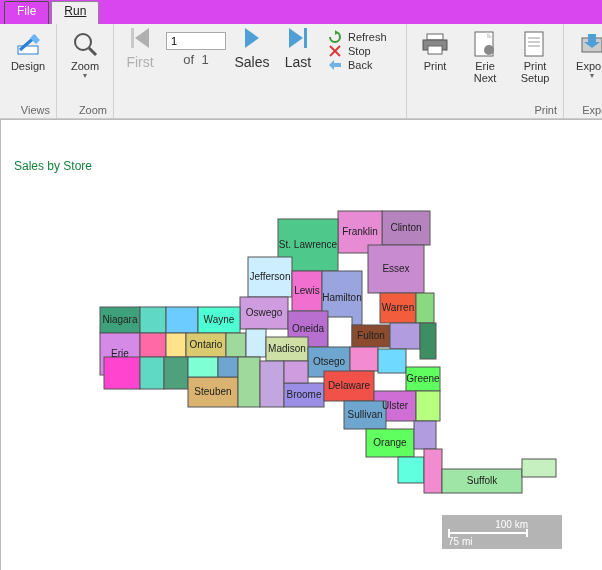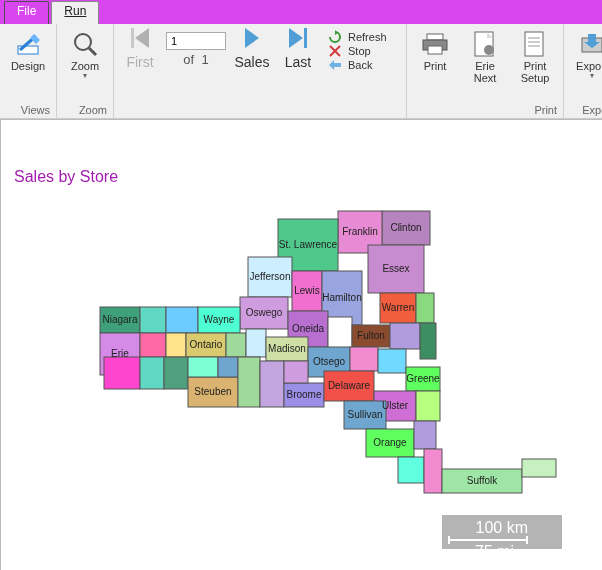--- a/index.html
+++ b/index.html
@@ -24,25 +24,25 @@
   .bar-first, .bar-last { width:3px; height:20px; background:#b0b0b0; }
   .bar-first.dis, .bar-last.dis { background:#c9c9c9; }
   .first-grp { display:flex; align-items:center; gap:1px; }
   .pagebox { display:flex; flex-direction:column; align-items:center; gap:2px; padding-top:4px; }
   .pageinput { width:50px; height:16px; border:1px solid #aaa; font-size:11px; text-align:left; padding:0 4px; }
   .of-text { font-size:13px; color:#555; }
   .action-list { display:flex; flex-direction:column; padding:2px 4px 0 4px; font-size:11px; }
   .action-item { display:flex; align-items:center; gap:6px; cursor:pointer; }
   .action-item .aico { width:14px; height:14px; display:flex; align-items:center; justify-content:center; }
   .canvas { position:relative; width:100%; height:calc(100% - 118px); background:#fff; margin:0; overflow:hidden; box-shadow: inset 1px 1px 0 #bbb; }
-  .title { position:absolute; left:14px; top:49px; font-size:16px; color:#a21caf; }
+  .title { position:absolute; left:14px; top:40px; font-size:12px; color:#15803d; }
   .map-svg { position:absolute; left:90px; top:70px; }
   .county-label { font-size:10px; fill:#222; pointer-events:none; }
   .county { stroke:#555; stroke-width:1; }
-  .scalebar { position:absolute; right:40px; bottom:22px; width:120px; height:34px; background:rgba(130,130,130,0.6); color:#fff; font-size:16px; padding:4px 6px; box-sizing:border-box; }
+  .scalebar { position:absolute; right:40px; bottom:22px; width:120px; height:34px; background:rgba(130,130,130,0.6); color:#fff; font-size:10px; padding:4px 6px; box-sizing:border-box; }
   .scalebar .line { height:2px; background:#fff; margin:2px 0; width:80px; position:relative; }
   .scalebar .line::before, .scalebar .line::after { content:""; position:absolute; width:2px; height:8px; background:#fff; top:-3px; }
   .scalebar .line::before { left:0; }
   .scalebar .line::after { right:0; }
 </style>
 </head>
 <body>
 <div class="window">
 
   <div class="tabbar">
@@ -268,16 +268,16 @@
         <text x="214" y="209" text-anchor="middle" class="county-label">Broome</text>
         <text x="259" y="200" text-anchor="middle" class="county-label">Delaware</text>
         <text x="305" y="220" text-anchor="middle" class="county-label">Ulster</text>
         <text x="275" y="229" text-anchor="middle" class="county-label">Sullivan</text>
         <text x="300" y="257" text-anchor="middle" class="county-label">Orange</text>
         <text x="392" y="295" text-anchor="middle" class="county-label">Suffolk</text>
       </svg>
     <div class="scalebar">
       <div style="text-align:right;width:80px">100 km</div>
       <div class="line"></div>
-      <div style="text-align:right;width:66px">75 mi</div>
+      <div style="width:66px">75 mi</div>
     </div>
   </div>
 </div>
 
 </body></html>

